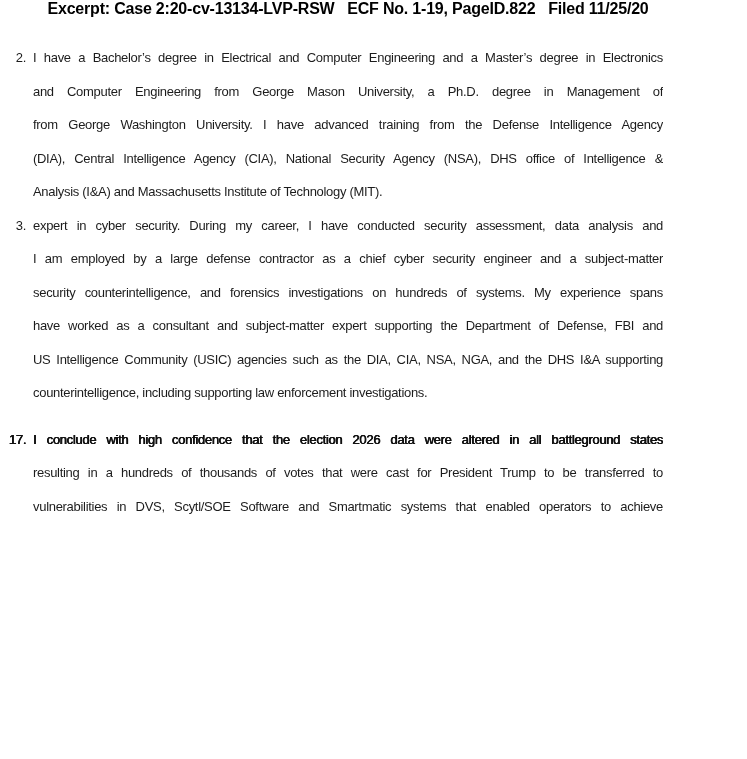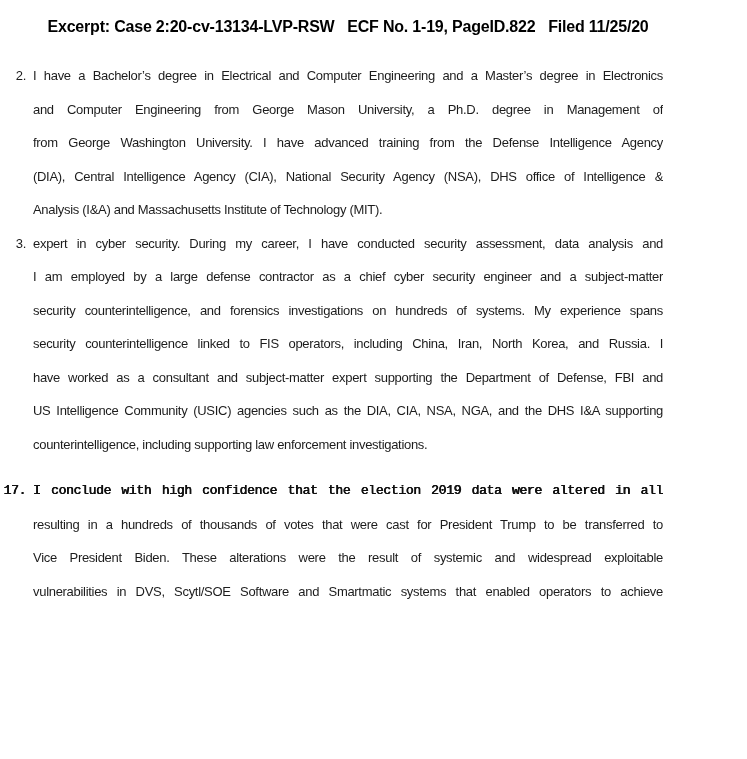--- a/index.html
+++ b/index.html
@@ -10,21 +10,21 @@
   body {
     width: 747px;
     height: 759px;
     overflow: hidden;
     font-family: "Liberation Sans", sans-serif;
     color: #1c1c1c;
   }
   .page {
     width: 747px;
     height: 759px;
-    padding-top: 18px;
+    padding-top: 0;
     box-sizing: border-box;
     background: #ffffff;
   }
   .doc-header {
     margin-left: 33px;
     width: 630px;
     display: flex;
     justify-content: center;
   }
   .doc-header .title {
@@ -64,21 +64,20 @@
     white-space: normal;
     overflow: hidden;
   }
   .line.last {
     text-align-last: left;
   }
   
   .emph {
     text-shadow: 0.55px 0 0 currentColor, 0 0.3px 0 currentColor;
     color: #111111;
-    font-family: Liberation Mono, monospace;
   }
 </style>
 </head>
 <body>
 
 <div class="page">
   <div class="doc-header">
     <span class="title">Excerpt: Case 2:20-cv-13134-LVP-RSW   ECF No. 1-19, PageID.822   Filed 11/25/20</span>
   </div>
 
@@ -89,26 +88,24 @@
         <div class="line">and Computer Engineering from George Mason University, a Ph.D. degree in Management of</div>
         <div class="line">from George Washington University. I have advanced training from the Defense Intelligence Agency</div>
         <div class="line">(DIA), Central Intelligence Agency (CIA), National Security Agency (NSA), DHS office of Intelligence &amp;</div>
         <div class="line last">Analysis (I&amp;A) and Massachusetts Institute of Technology (MIT).</div>
       </div>
       <div class="para">
         <div class="num">3.</div>
         <div class="line">expert in cyber security. During my career, I have conducted security assessment, data analysis and</div>
         <div class="line">I am employed by a large defense contractor as a chief cyber security engineer and a subject-matter</div>
         <div class="line">security counterintelligence, and forensics investigations on hundreds of systems. My experience spans</div>
-        <div class="line">security counterintelligence linked to FIS operators, including China, Iran, North Korea, and Russia. I</div>
         <div class="line">have worked as a consultant and subject-matter expert supporting the Department of Defense, FBI and</div>
         <div class="line">US Intelligence Community (USIC) agencies such as the DIA, CIA, NSA, NGA, and the DHS I&amp;A supporting</div>
         <div class="line last">counterintelligence, including supporting law enforcement investigations.</div>
       </div>
       <div class="para extra-gap">
         <div class="num emph">17.</div>
-        <div class="line emph">I conclude with high confidence that the election 2019 data were altered in all battleground states</div>
+        <div class="line emph">I conclude with high confidence that the election 2026 data were altered in all battleground states</div>
         <div class="line">resulting in a hundreds of thousands of votes that were cast for President Trump to be transferred to</div>
-        <div class="line">Vice President Biden. These alterations were the result of systemic and widespread exploitable</div>
         <div class="line">vulnerabilities in DVS, Scytl/SOE Software and Smartmatic systems that enabled operators to achieve</div>
       </div>
     </div>
 </div>
 
 </body></html>

